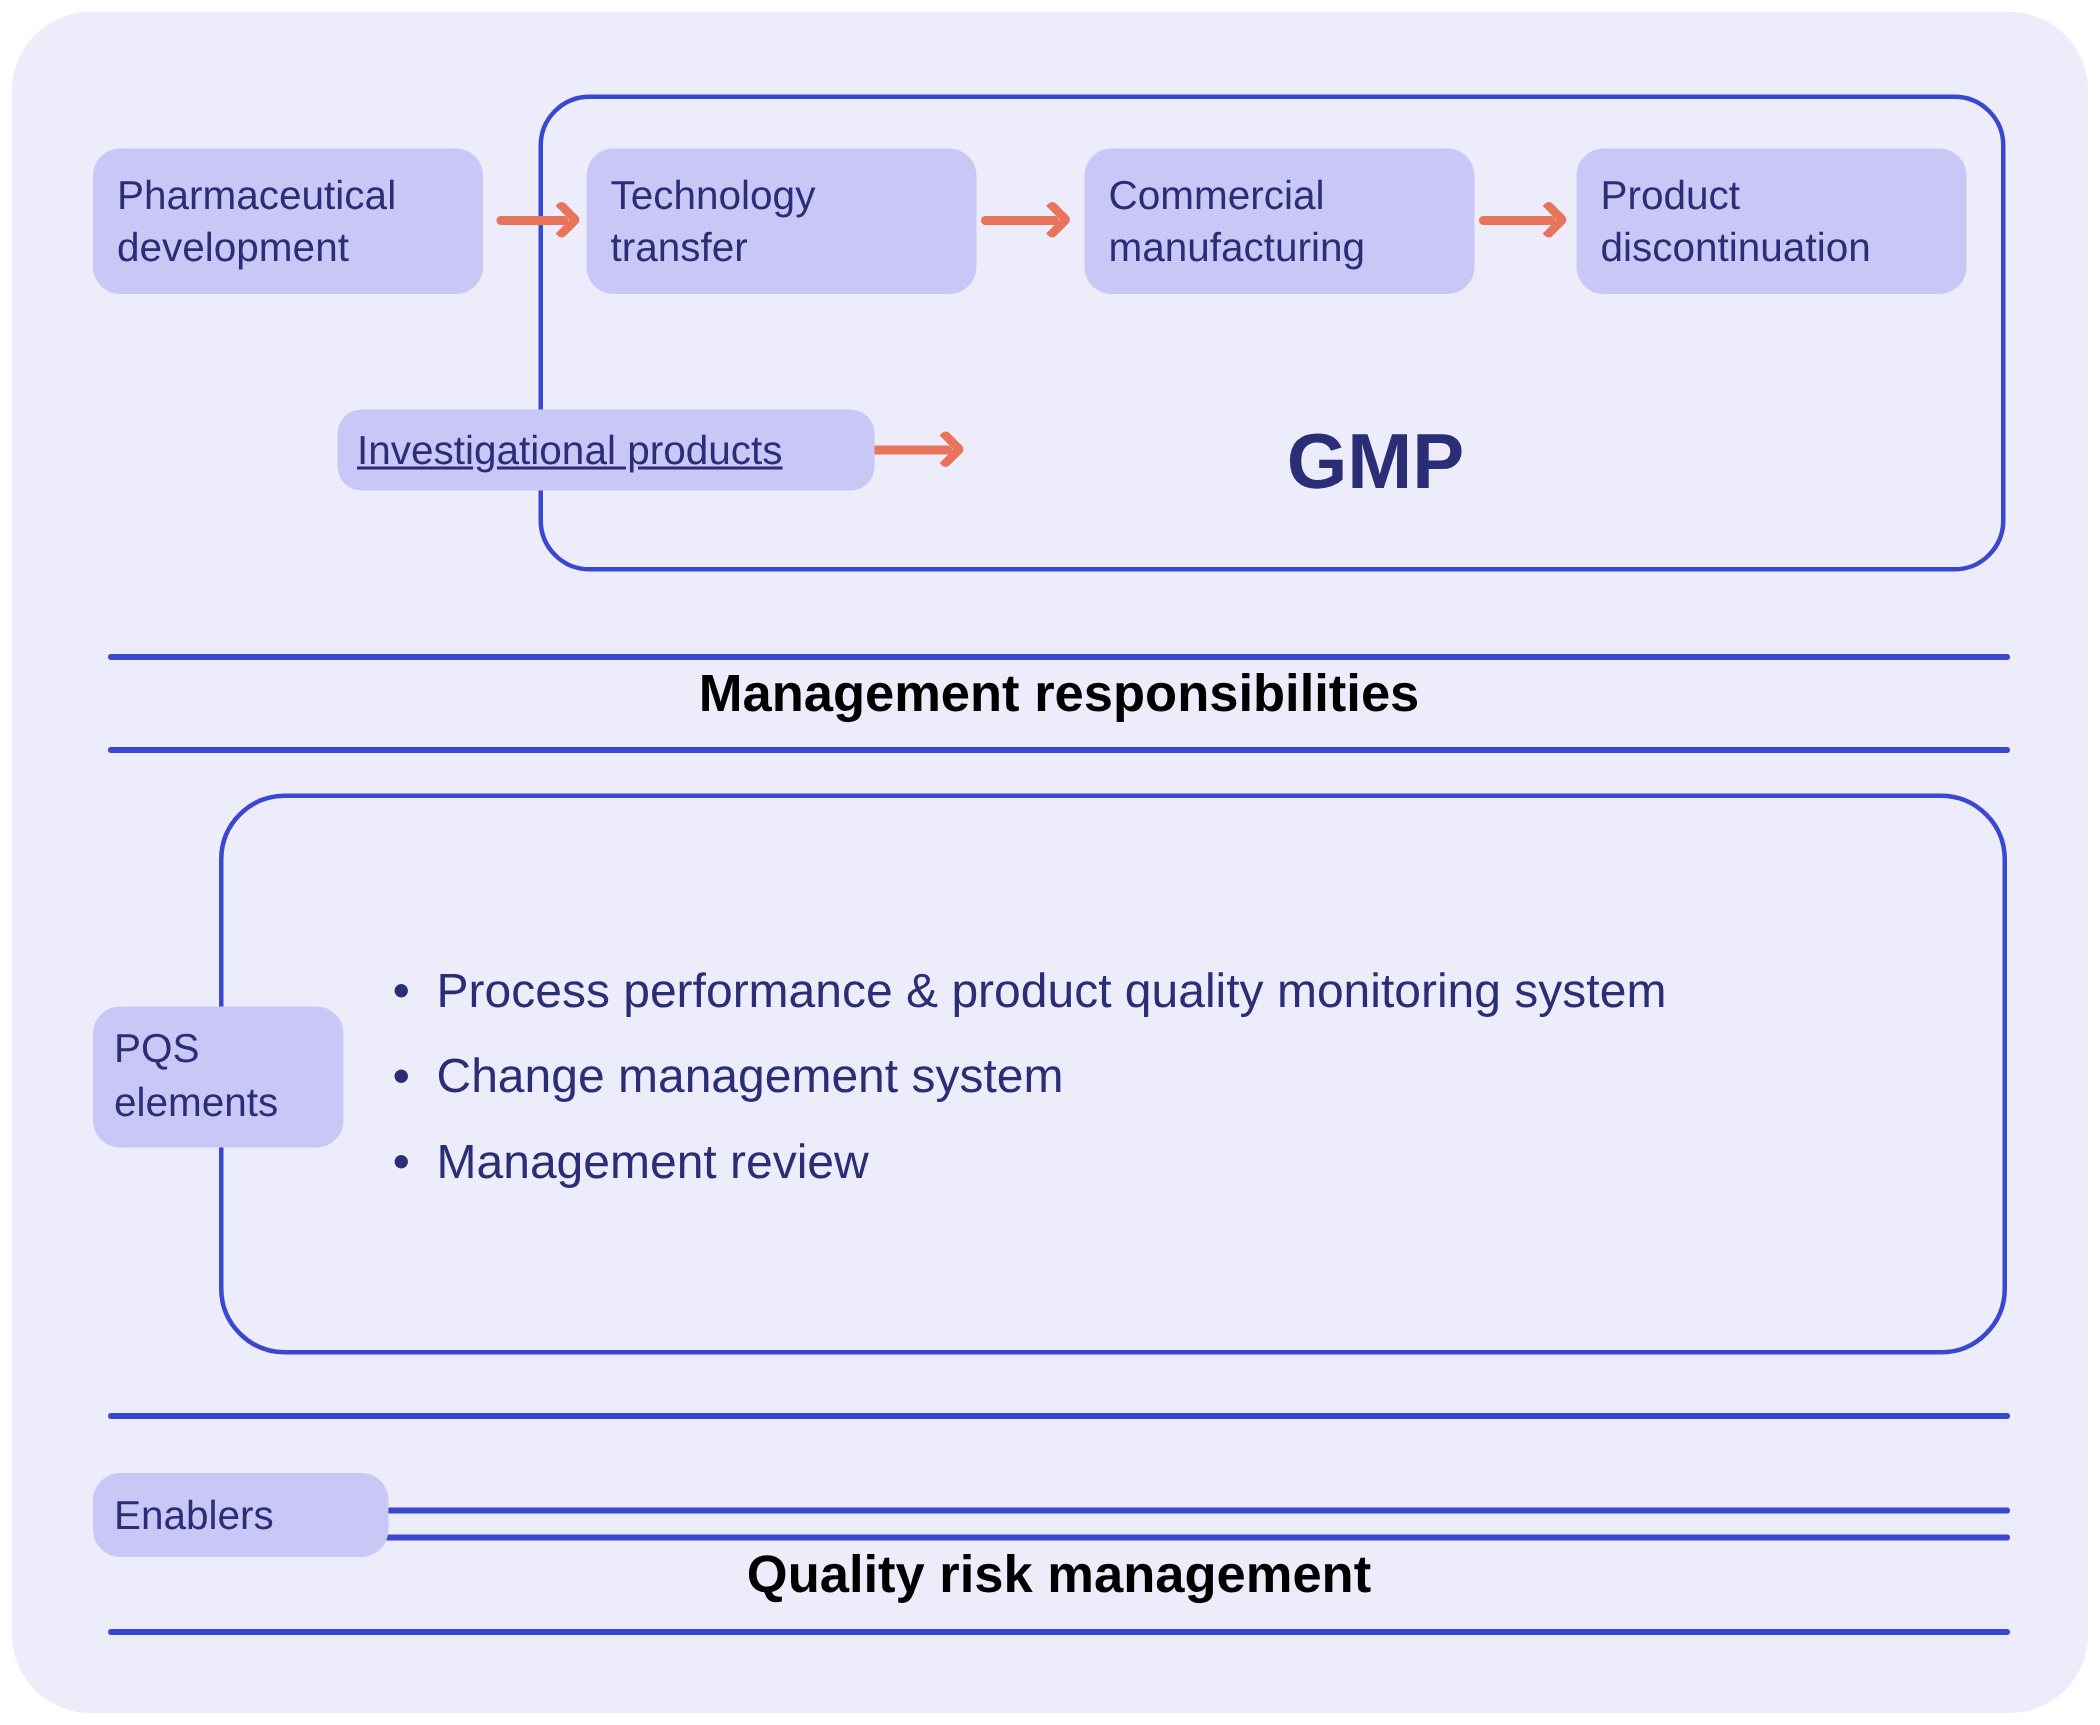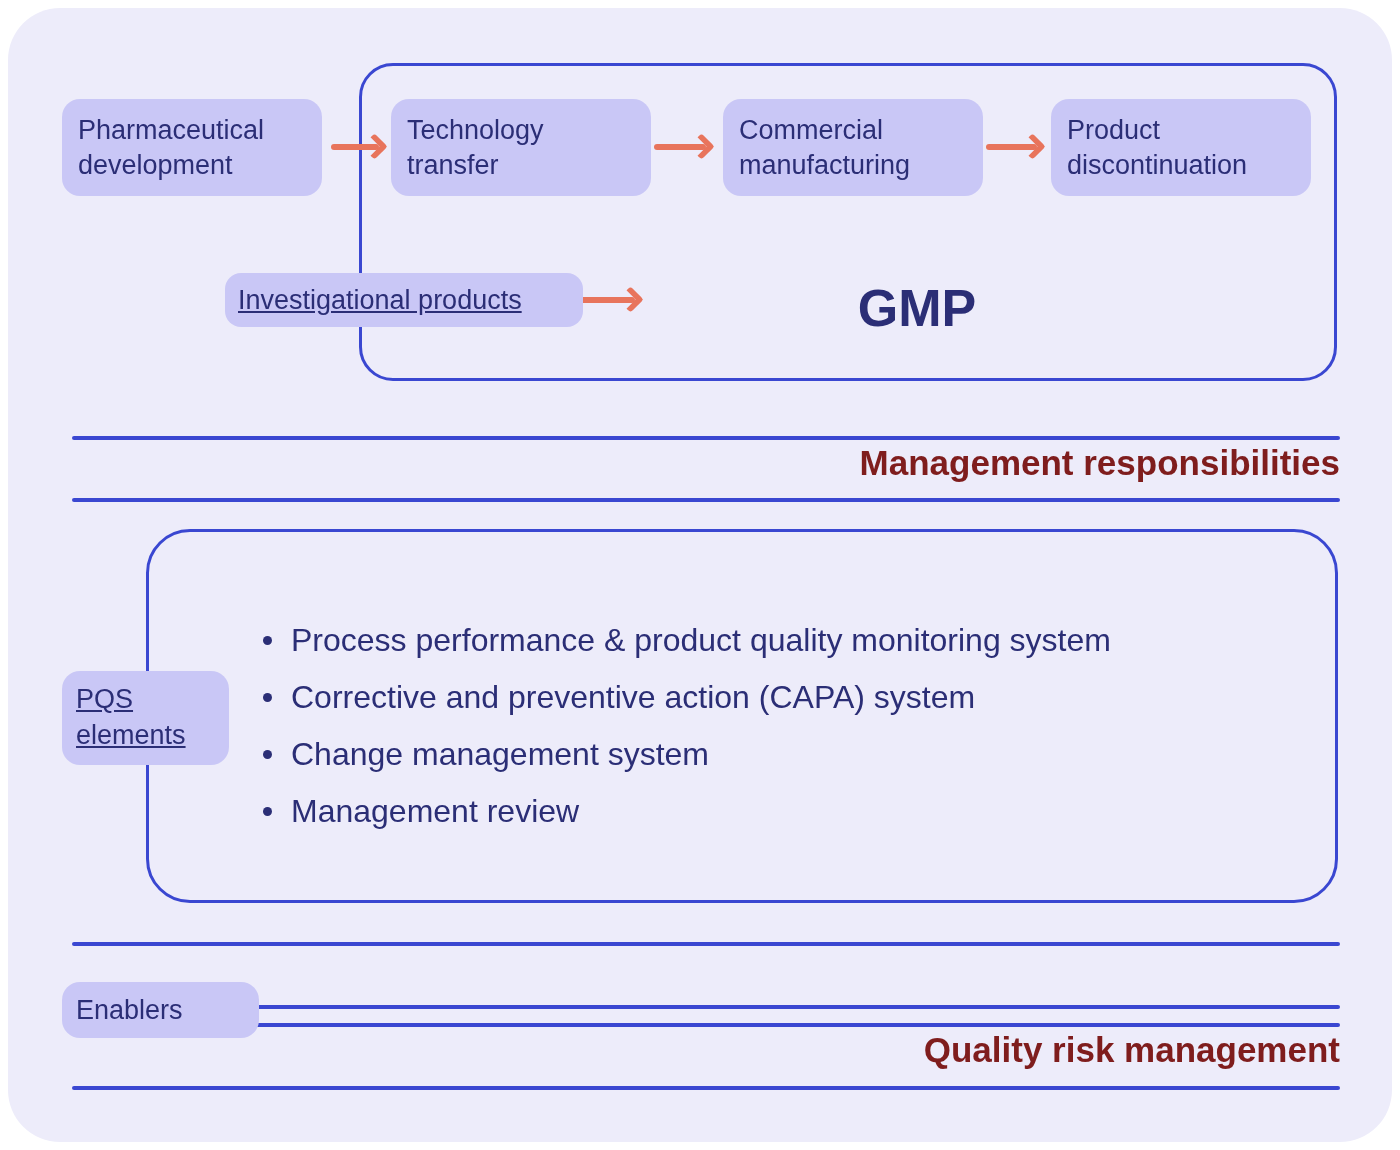--- a/index.html
+++ b/index.html
@@ -11,35 +11,35 @@
   .pqs-container{left:146px;top:529px;width:1192px;height:374px;border-radius:44px;}
 
   .box{position:absolute;background:#c9c7f6;border-radius:18px;display:flex;align-items:center;
        color:#2b2e76;font-size:27px;line-height:1.26;padding:0 16px;box-sizing:border-box;}
   .stage{width:260px;height:97px;top:99px;}
   .stage-0{left:62px;}
   .stage-1{left:391px;}
   .stage-2{left:723px;}
   .stage-3{left:1051px;}
   .investigational{left:225px;top:273px;width:358px;height:54px;border-radius:16px;padding:0 13px;text-decoration:underline;}
-  .pqs-label{left:62px;top:671px;width:167px;height:94px;padding:0 14px;line-height:1.32;text-decoration:underline;}
+  .pqs-label{left:62px;top:671px;width:167px;height:94px;padding:0 14px;line-height:1.32;}
   .enablers-label{left:62px;top:982px;width:197px;height:56px;padding:0 14px;}
 
   .gmp-label{position:absolute;left:821px;top:278px;width:192px;text-align:center;
              font-weight:bold;font-size:52px;color:#2b2e76;}
 
   .hline{position:absolute;left:72px;width:1268px;height:4px;background:#3a47d1;border-radius:2px;}
   .y-436{top:436px;} .y-498{top:498px;} .y-942{top:942px;}
   .y-1005{top:1005px;} .y-1023{top:1023px;} .y-1086{top:1086px;}
 
-  .band-title{position:absolute;left:72px;width:1268px;text-align:right;
-              font-weight:bold;font-size:35px;color:#7f1d1d;}
+  .band-title{position:absolute;left:72px;width:1268px;text-align:center;
+              font-weight:bold;font-size:35px;color:#000000;}
   .t-mgmt{top:443px;} .t-know{top:950px;} .t-qrm{top:1030px;}
 
-  .bullets{position:absolute;left:263px;top:612px;}
+  .bullets{position:absolute;left:263px;top:632px;}
   .bullet{display:flex;align-items:center;height:57px;font-size:32px;color:#2b2e76;white-space:nowrap;}
   .bullet .dot{width:9px;height:9px;border-radius:50%;background:#2b2e76;margin-right:19px;flex:none;}
 
   .arrow{position:absolute;height:6px;background:#e8745c;border-radius:3px;}
   .arrow::after{content:"";position:absolute;right:-5px;top:-7px;width:13px;height:13px;
                 border:solid #e8745c;border-width:6px 6px 0 0;border-radius:4px;transform:rotate(45deg);}
   .a-1{left:331px;top:144px;width:48px;}
   .a-2{left:654px;top:144px;width:52px;}
   .a-3{left:986px;top:144px;width:51px;}
   .a-4{left:572px;top:297px;width:63px;}
@@ -81,24 +81,20 @@
   <div class="hline y-498"></div>
 
   <div class="outline pqs-container"></div>
   <div class="bullets">
     <div class="bullet">
       <span class="dot"></span>
       <span>Process performance &amp; product quality monitoring system</span>
     </div>
     <div class="bullet">
       <span class="dot"></span>
-      <span>Corrective and preventive action (CAPA) system</span>
-    </div>
-    <div class="bullet">
-      <span class="dot"></span>
       <span>Change management system</span>
     </div>
     <div class="bullet">
       <span class="dot"></span>
       <span>Management review</span>
     </div>
   </div>
   <div class="box pqs-label">
     <span>PQS elements</span>
   </div>

